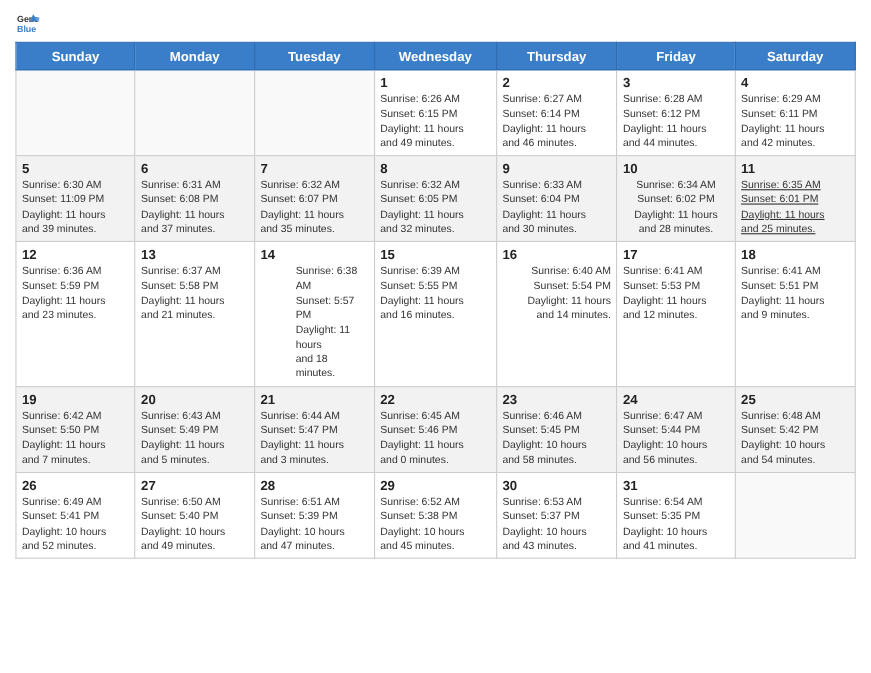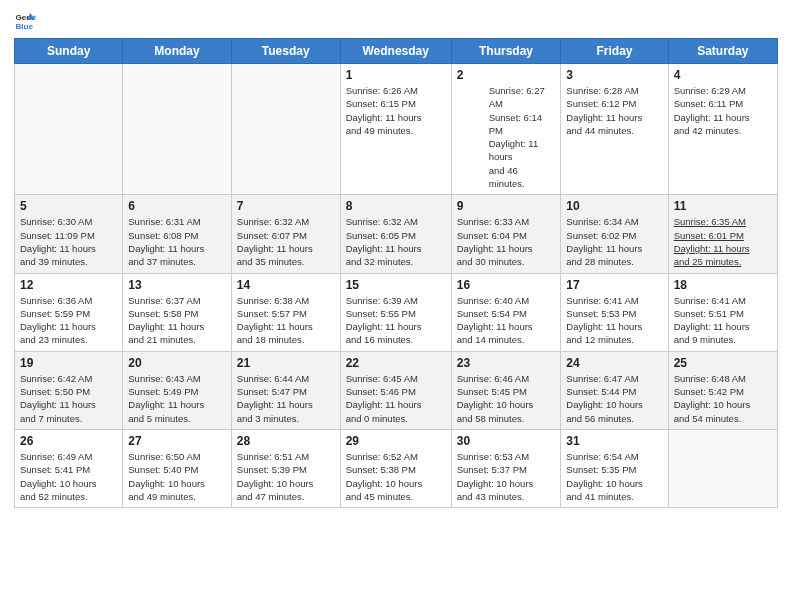--- a/index.html
+++ b/index.html
@@ -127,21 +127,21 @@
           <td class="empty"></td>
           <td>
             <div class="day-number">1</div>
             <div class="day-info" style="white-space: pre-line;">Sunrise: 6:26 AM
 Sunset: 6:15 PM
 Daylight: 11 hours
 and 49 minutes.</div>
           </td>
           <td>
             <div class="day-number">2</div>
-            <div class="day-info" style="white-space: pre-line; margin-left: 32px;">Sunrise: 6:27 AM
+            <div class="day-info" style="white-space: pre-line;">Sunrise: 6:27 AM
 Sunset: 6:14 PM
 Daylight: 11 hours
 and 46 minutes.</div>
           </td>
           <td>
             <div class="day-number">3</div>
             <div class="day-info" style="white-space: pre-line;">Sunrise: 6:28 AM
 Sunset: 6:12 PM
 Daylight: 11 hours
 and 44 minutes.</div>
@@ -185,21 +185,21 @@
           </td>
           <td>
             <div class="day-number">9</div>
             <div class="day-info" style="white-space: pre-line;">Sunrise: 6:33 AM
 Sunset: 6:04 PM
 Daylight: 11 hours
 and 30 minutes.</div>
           </td>
           <td>
             <div class="day-number">10</div>
-            <div class="day-info" style="white-space: pre-line;">Sunrise: 6:34 AM
+            <div class="day-info" style="white-space: pre-line; text-align: center;">Sunrise: 6:34 AM
 Sunset: 6:02 PM
 Daylight: 11 hours
 and 28 minutes.</div>
           </td>
           <td>
             <div class="day-number">11</div>
             <div class="day-info" style="white-space: pre-line; text-decoration: underline;">Sunrise: 6:35 AM
 Sunset: 6:01 PM
 Daylight: 11 hours
 and 25 minutes.</div>
@@ -215,35 +215,35 @@
           </td>
           <td>
             <div class="day-number">13</div>
             <div class="day-info" style="white-space: pre-line;">Sunrise: 6:37 AM
 Sunset: 5:58 PM
 Daylight: 11 hours
 and 21 minutes.</div>
           </td>
           <td>
             <div class="day-number">14</div>
-            <div class="day-info" style="white-space: pre-line;">Sunrise: 6:38 AM
+            <div class="day-info" style="white-space: pre-line; margin-left: 32px;">Sunrise: 6:38 AM
 Sunset: 5:57 PM
 Daylight: 11 hours
 and 18 minutes.</div>
           </td>
           <td>
             <div class="day-number">15</div>
             <div class="day-info" style="white-space: pre-line;">Sunrise: 6:39 AM
 Sunset: 5:55 PM
 Daylight: 11 hours
 and 16 minutes.</div>
           </td>
           <td>
             <div class="day-number">16</div>
-            <div class="day-info" style="white-space: pre-line;">Sunrise: 6:40 AM
+            <div class="day-info" style="white-space: pre-line; text-align: right;">Sunrise: 6:40 AM
 Sunset: 5:54 PM
 Daylight: 11 hours
 and 14 minutes.</div>
           </td>
           <td>
             <div class="day-number">17</div>
             <div class="day-info" style="white-space: pre-line;">Sunrise: 6:41 AM
 Sunset: 5:53 PM
 Daylight: 11 hours
 and 12 minutes.</div>

